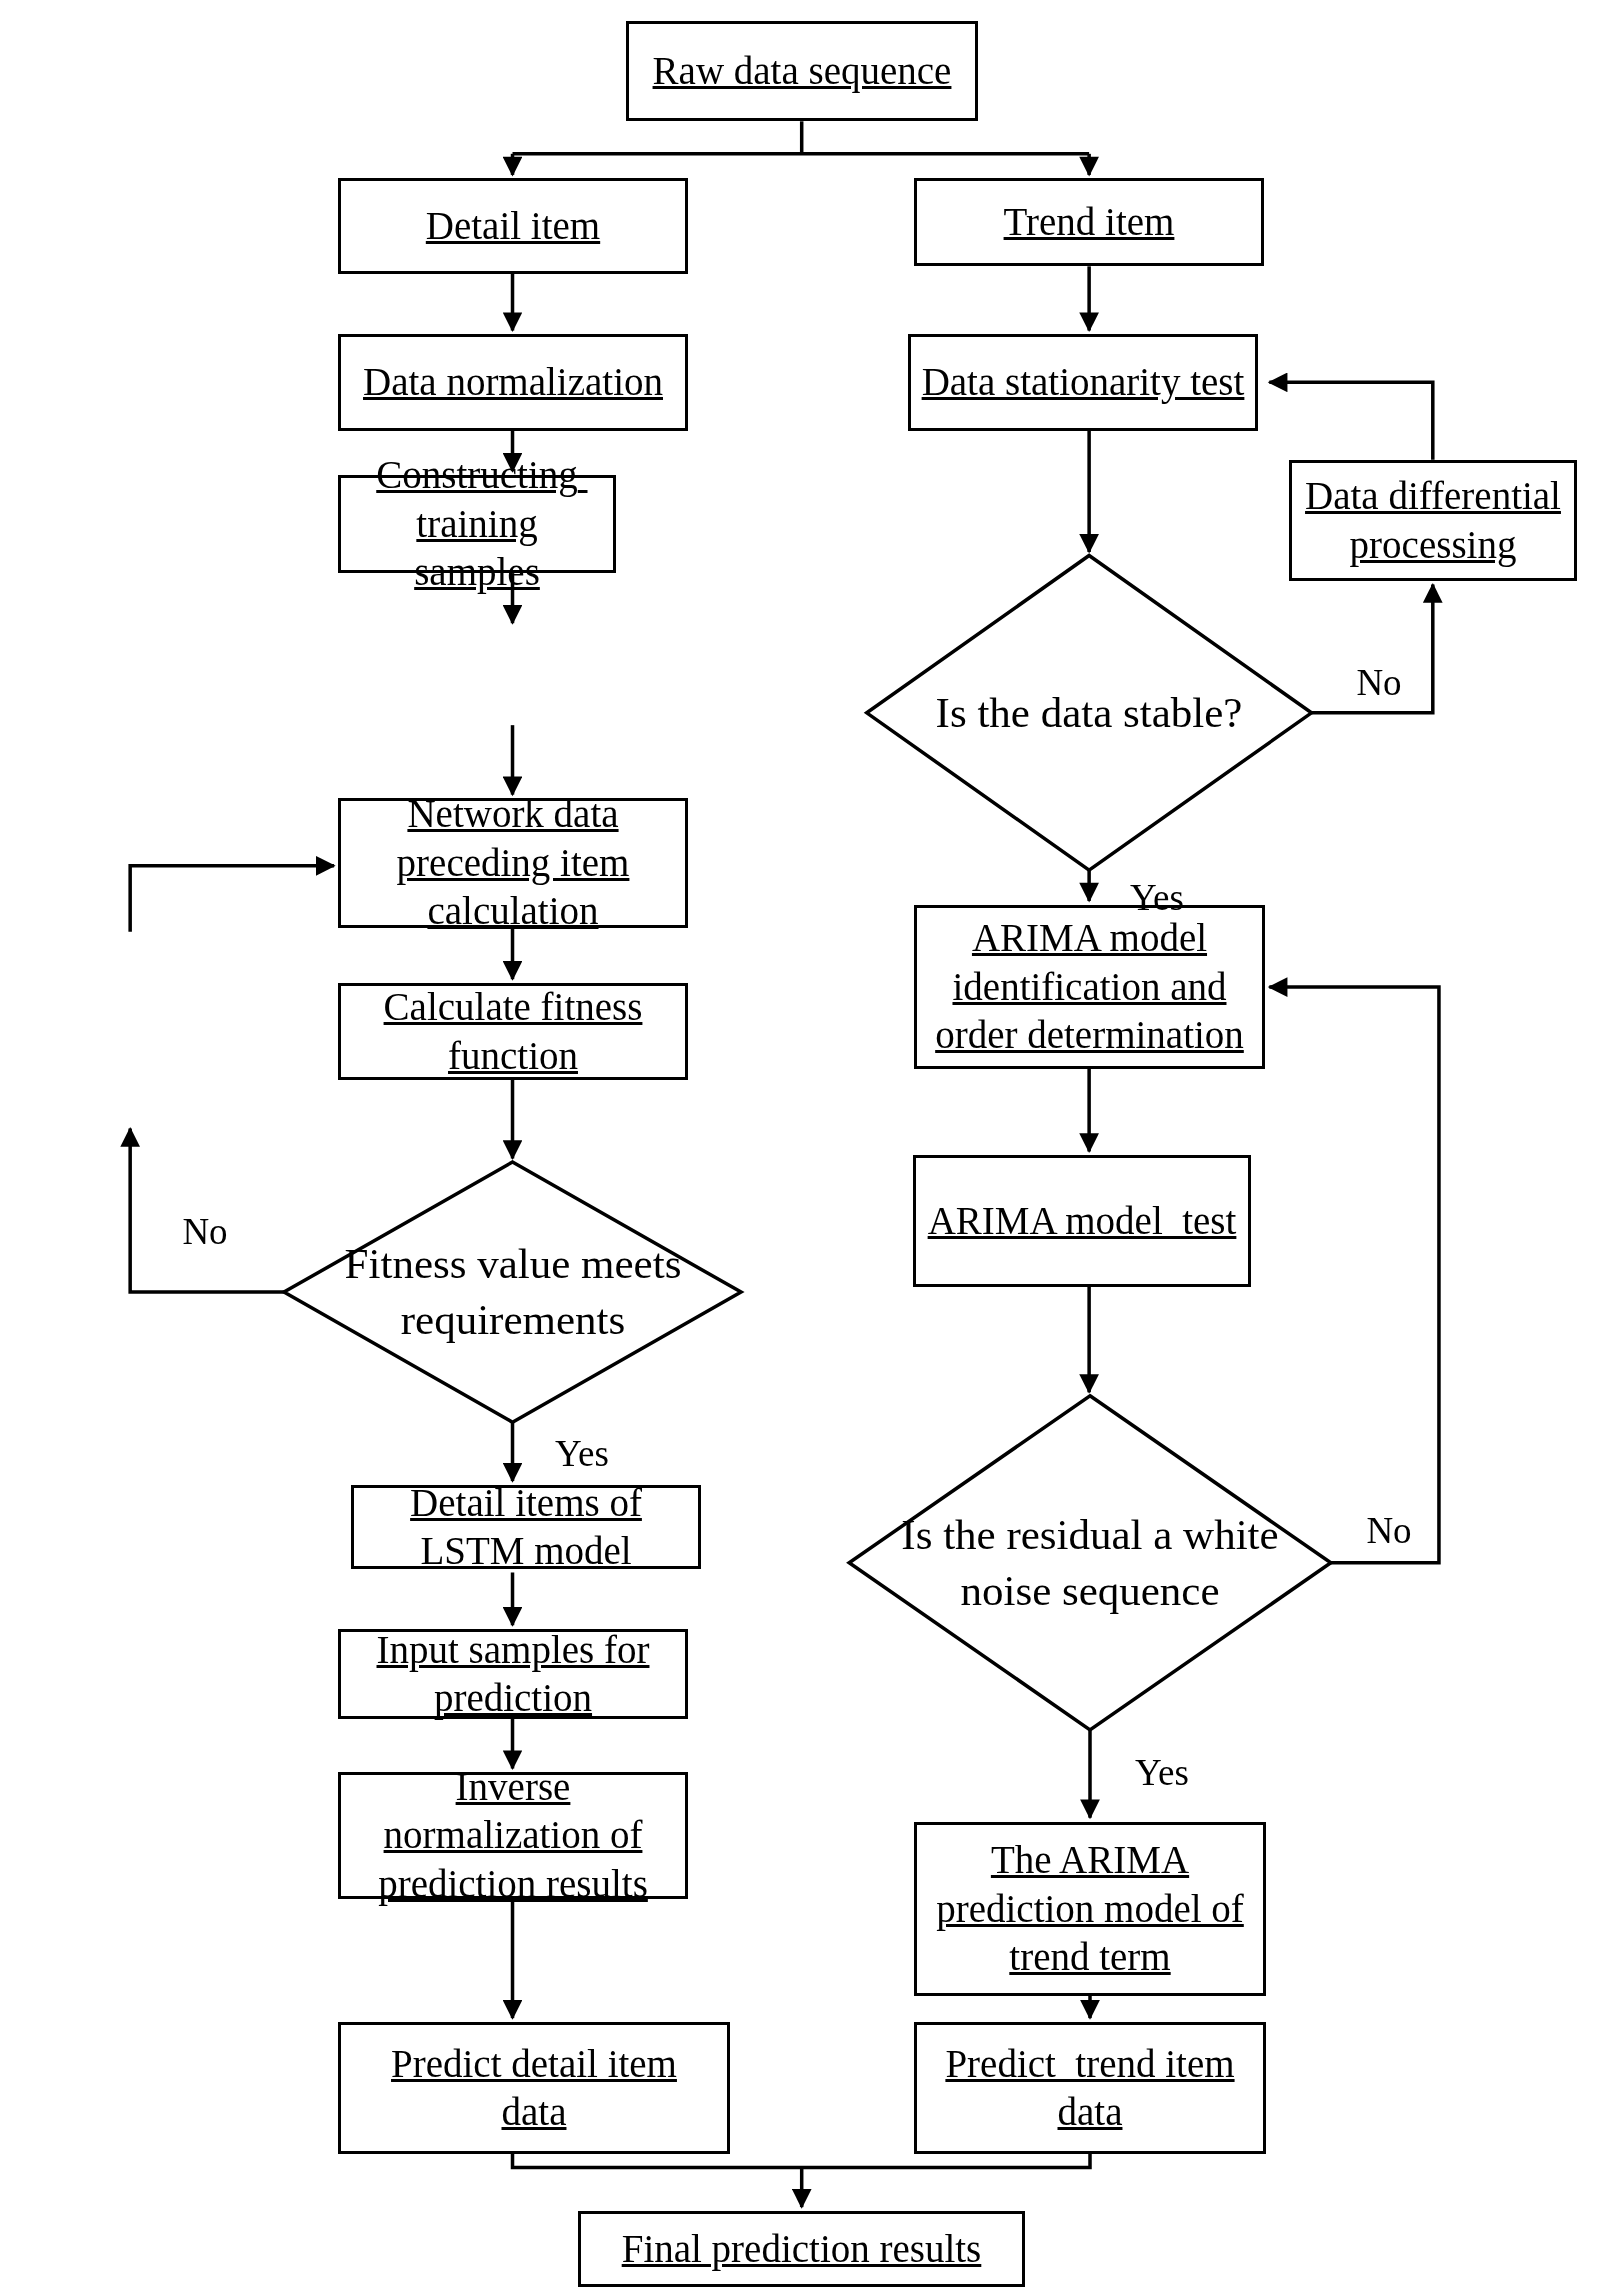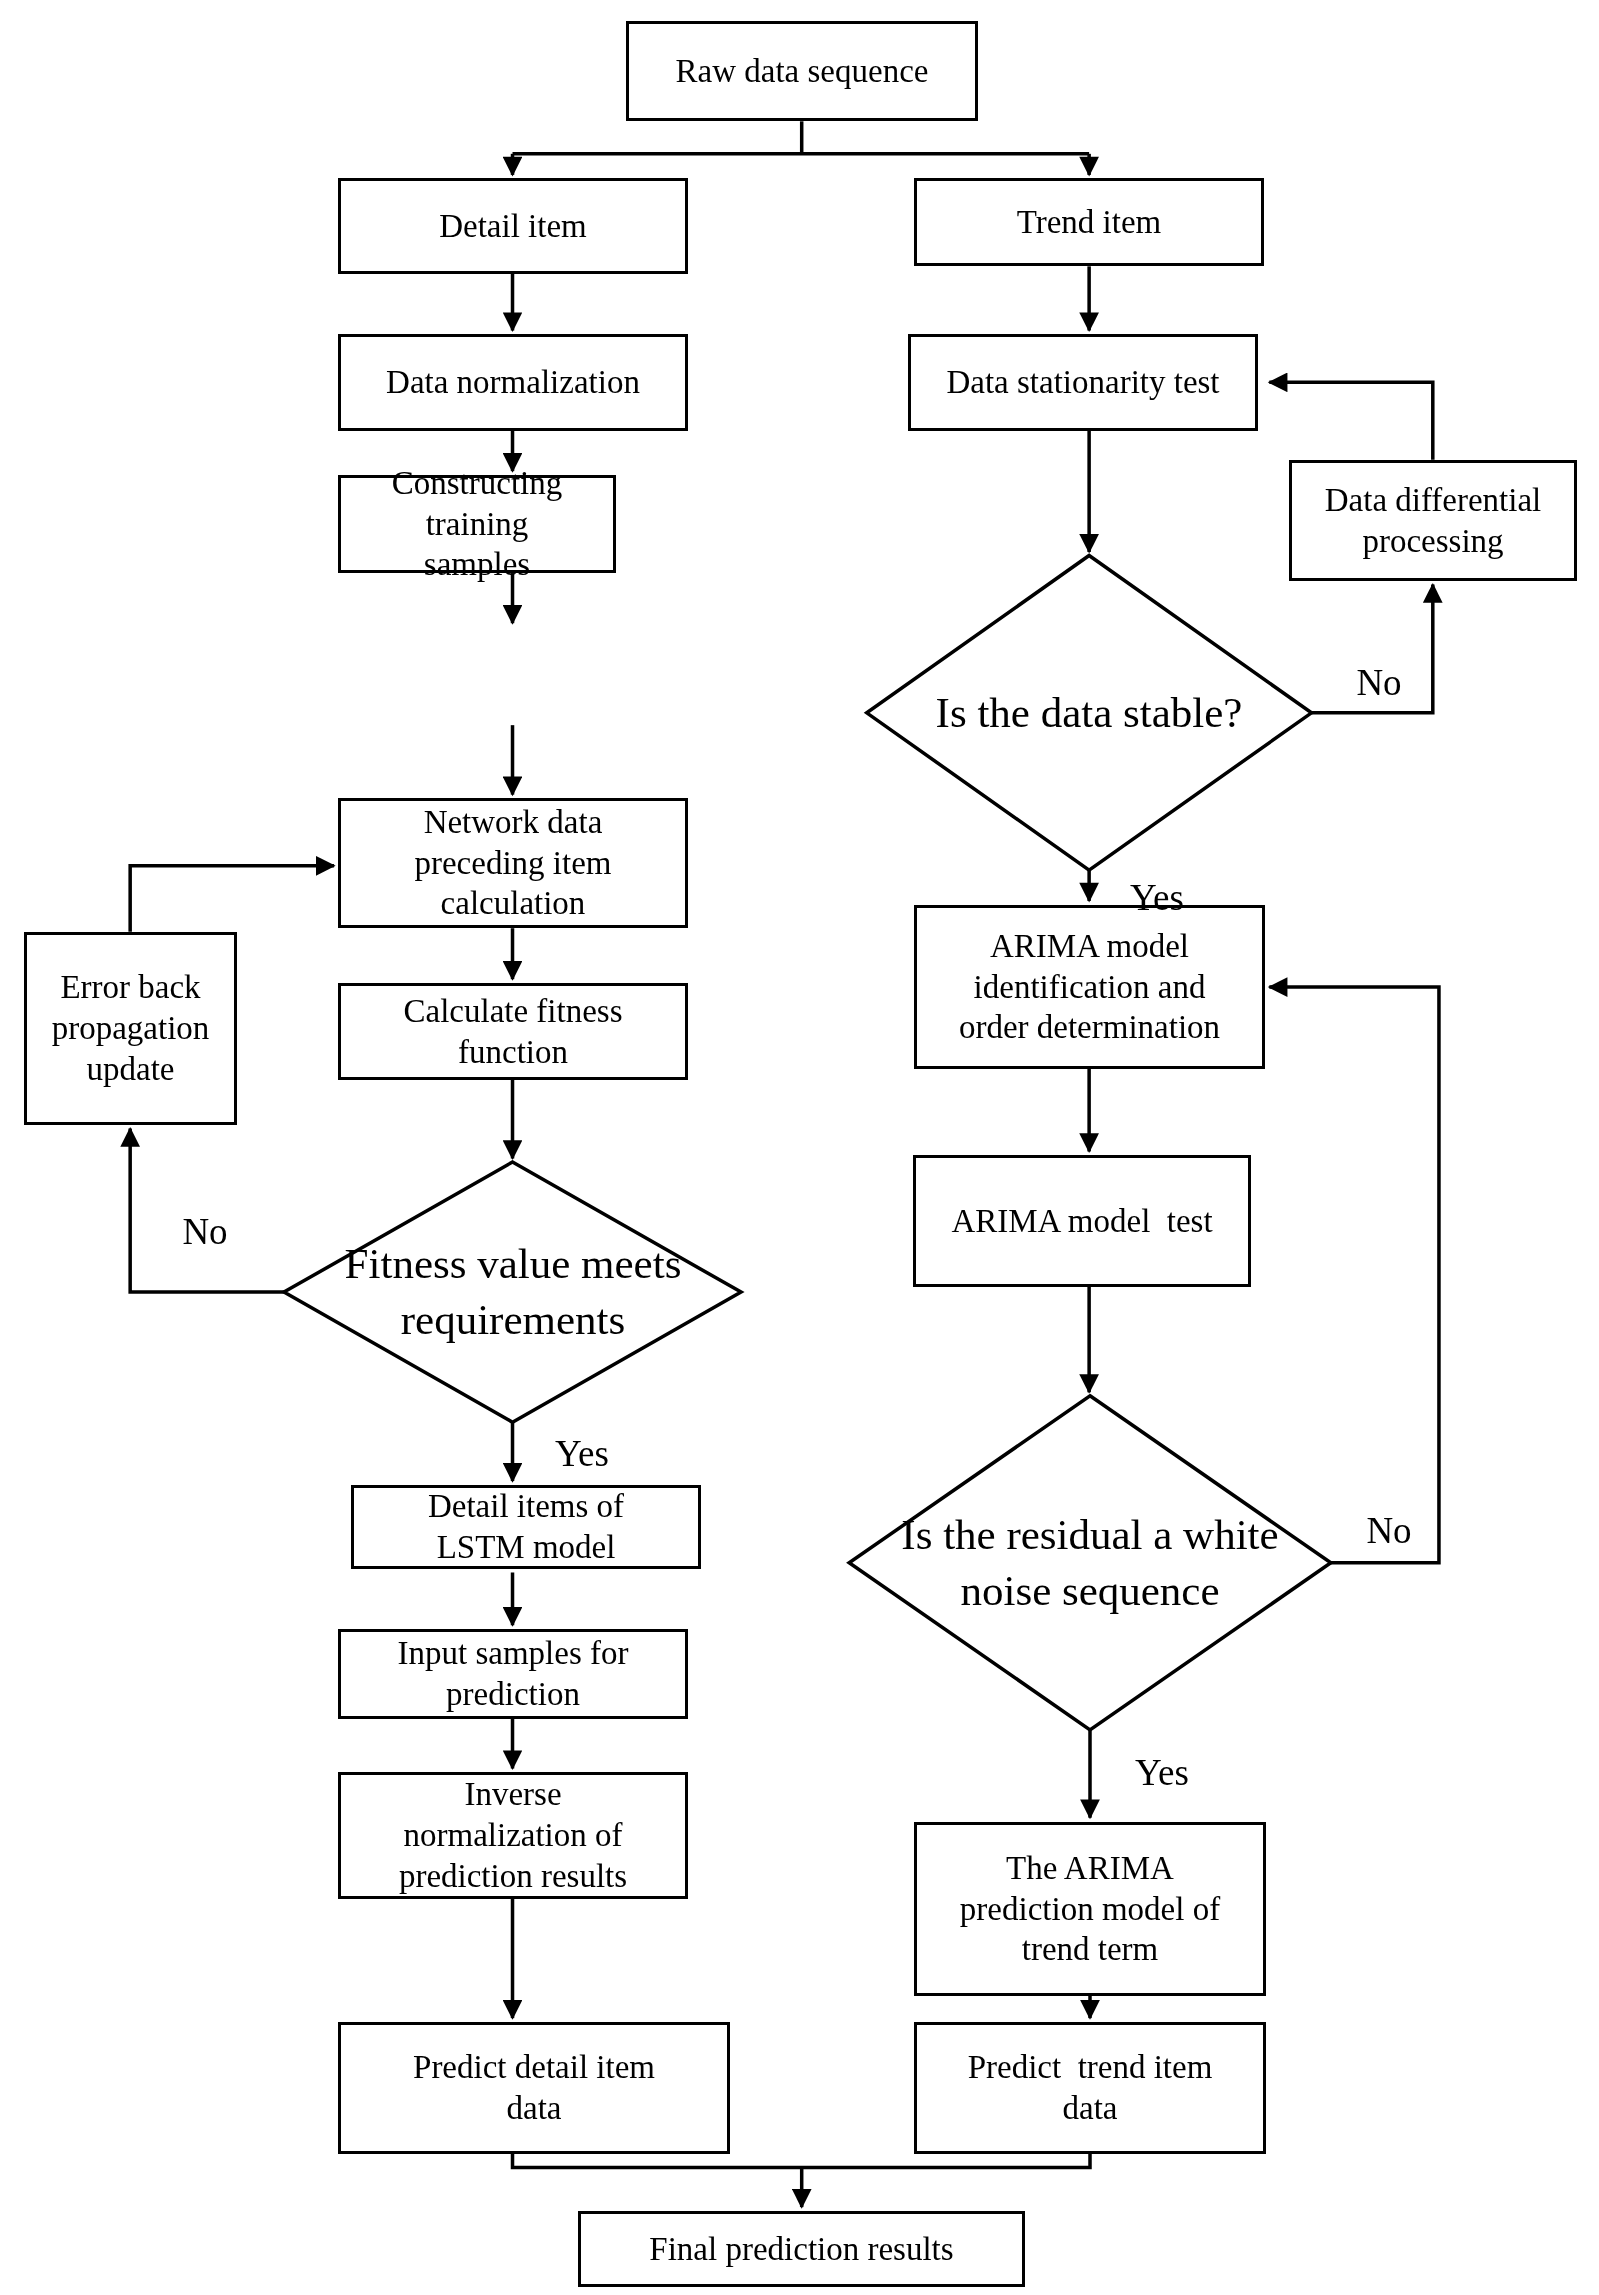--- a/index.html
+++ b/index.html
@@ -11,23 +11,24 @@
     color:#000000;
   }
   svg.connector-layer{position:absolute;left:0;top:0;width:1599px;height:2295px;}
   .node{
     position:absolute;
     box-sizing:border-box;
     border:3.5px solid #000000;
     background:#ffffff;
     display:flex;align-items:center;justify-content:center;
     text-align:center;
-    font-size:33px;line-height:1.24;
+    font-size:39px;line-height:1.24;
     white-space:pre-wrap;
     padding:0 3.5px;
+    text-decoration:underline;
   }
   .diamond-text{
     position:absolute;
     transform:translate(-50%,-50%);
     text-align:center;
     font-size:43px;line-height:1.3;
     white-space:pre-wrap;
   }
   .edge-label{
     position:absolute;
@@ -100,23 +101,20 @@
 samples</div>
 
 
   <div class="node" style="left:338px;top:798px;width:350px;height:130px">Network data
 preceding item
 calculation</div>
 
   <div class="node" style="left:338px;top:983px;width:350px;height:97px">Calculate fitness
 function</div>
 
-  <div class="node" style="left:24px;top:932px;width:213px;height:193px">Error back
-propagation
-update</div>
 
   <div class="node" style="left:351px;top:1485px;width:350px;height:84px">Detail items of
 LSTM model</div>
 
   <div class="node" style="left:338px;top:1629px;width:350px;height:90px">Input samples for
 prediction</div>
 
   <div class="node" style="left:338px;top:1772px;width:350px;height:127px">Inverse
 normalization of
 prediction results</div>

